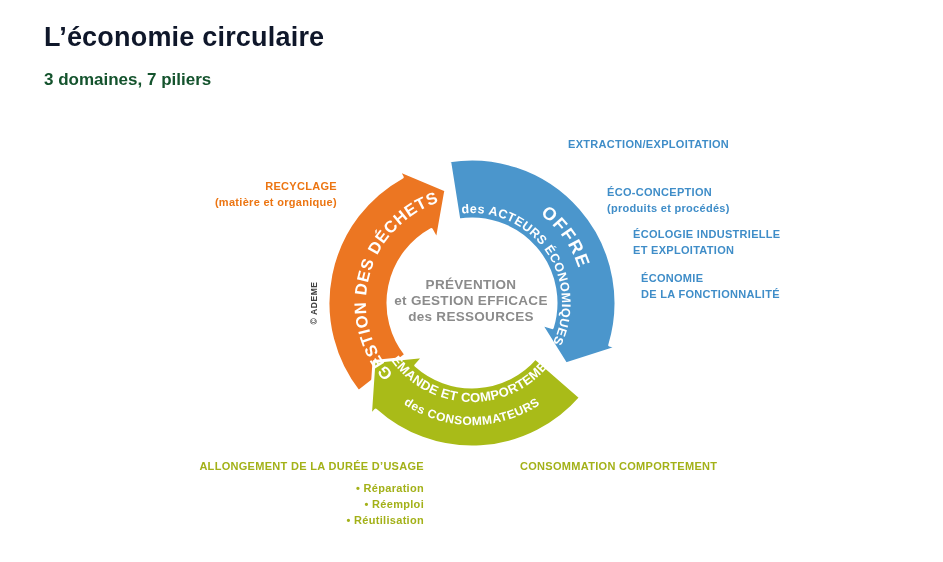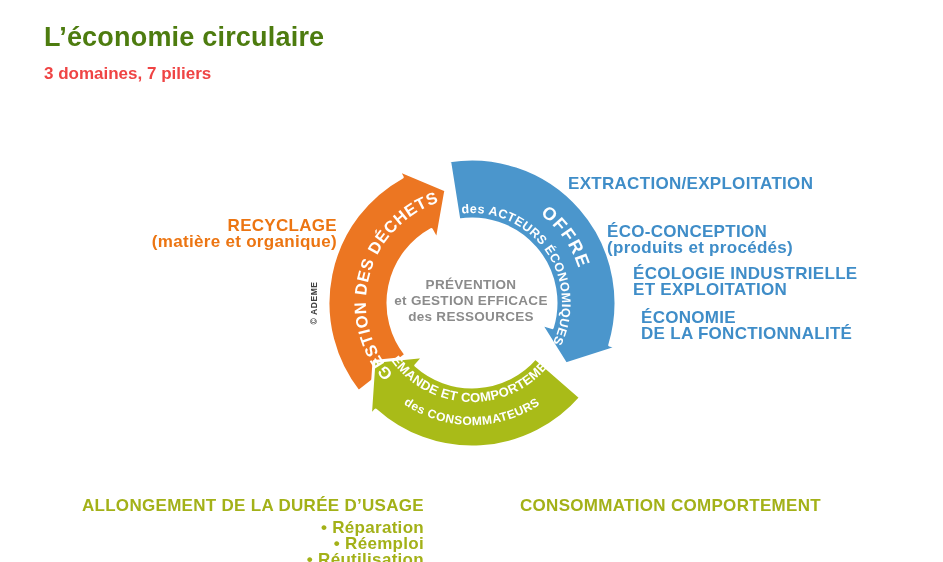--- a/index.html
+++ b/index.html
@@ -9,41 +9,41 @@
     position: relative;
     width: 943px;
     height: 562px;
     background: #ffffff;
     overflow: hidden;
   }
   .header { position: absolute; left: 44px; top: 22px; }
   .title {
     font-size: 27px;
     font-weight: 600;
-    color: #4d7c0f;
+    color: #0f172a;
     letter-spacing: 0.2px;
   }
   .subtitle {
-    margin-top: 11px;
+    margin-top: 17px;
     font-size: 17px;
     font-weight: bold;
-    color: #ef4444;
+    color: #14532d;
   }
   .diagram-svg { position: absolute; left: 0; top: 0; }
   .arc { stroke: #ffffff; stroke-width: 3; stroke-linejoin: round; }
   .arc-text { fill: #ffffff; font-weight: bold; }
   .arc-text-lg  { font-size: 16.5px; letter-spacing: 0.8px; }
   .arc-text-xl  { font-size: 18px;  letter-spacing: 1.5px; }
   .arc-text-sm  { font-size: 12.5px; letter-spacing: 0.4px; }
   .arc-text-md  { font-size: 13px;  letter-spacing: 0.3px; }
   .arc-text-xs  { font-size: 12px;  letter-spacing: 0.5px; }
   .center-text  { fill: #8b8b8b; font-size: 13.5px; font-weight: bold; letter-spacing: 0.3px; }
   .credit-text  { fill: #404040; font-size: 8.5px; font-weight: bold; letter-spacing: 0.6px; }
 
-  .label { position: absolute; font-weight: bold; font-size: 17px; line-height: 16px; letter-spacing: 0.3px; margin-top: 40px; }
+  .label { position: absolute; font-weight: bold; font-size: 11px; line-height: 16px; letter-spacing: 0.3px; }
   .label-orange { color: #ec7512; text-align: right; }
   .label-blue   { color: #3f8dc8; }
   .label-green  { color: #a3b118; }
   .align-right  { text-align: right; }
   .pillar-list  { margin-top: 6px; }
   .pillar-item::before { content: "• "; }
 </style>
 </head>
 <body>
 

